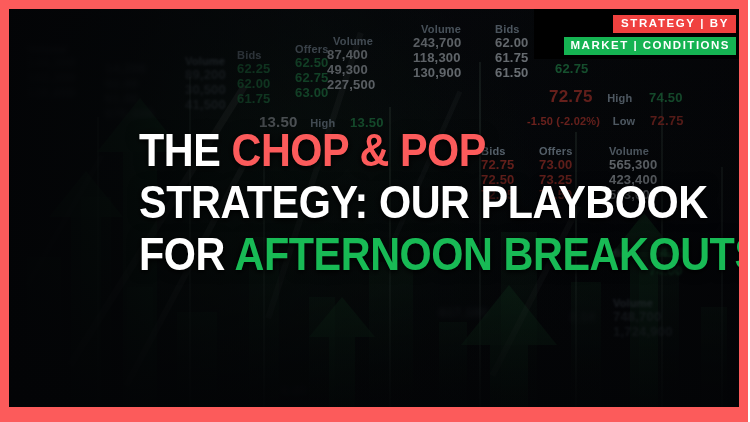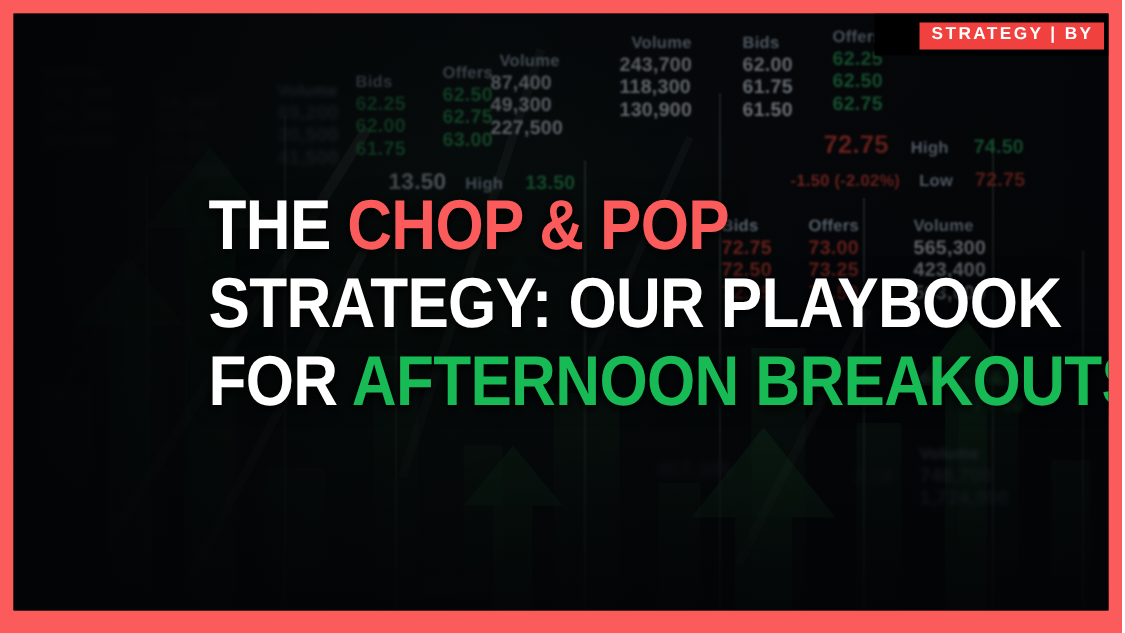--- a/index.html
+++ b/index.html
@@ -358,20 +358,23 @@
       </div>
 
       <div class="vignette"></div>
     </div>
 
     <div class="logo">
       <div class="logo-wrap">
         <div>
           <span class="logo-row logo-top">STRATEGY | BY</span>
         </div>
+        <div class="logo-line2">
+          <span class="logo-row logo-bottom">MARKET | CONDITIONS</span>
+        </div>
       </div>
     </div>
 
     <div class="headline">
       <div class="hl-line">
         <span class="hl-white">THE </span><span class="hl-red">CHOP &amp; POP</span>
       </div>
       <div class="hl-line">
         <span class="hl-white">STRATEGY: OUR PLAYBOOK</span>
       </div>

